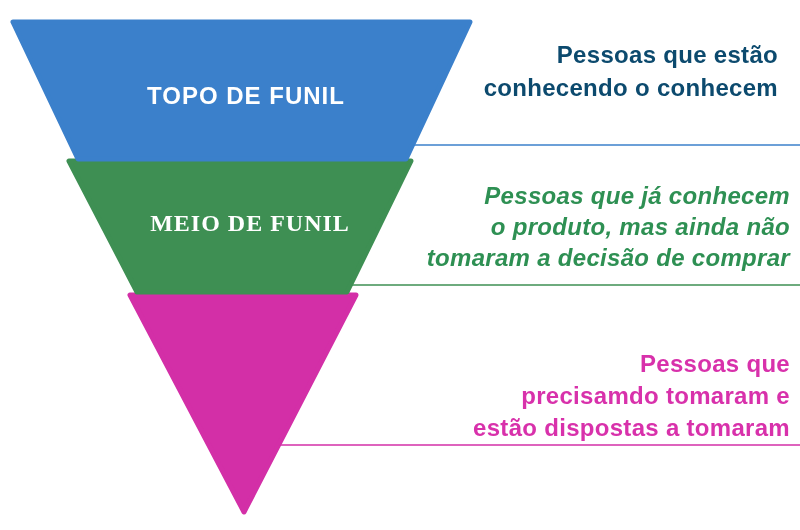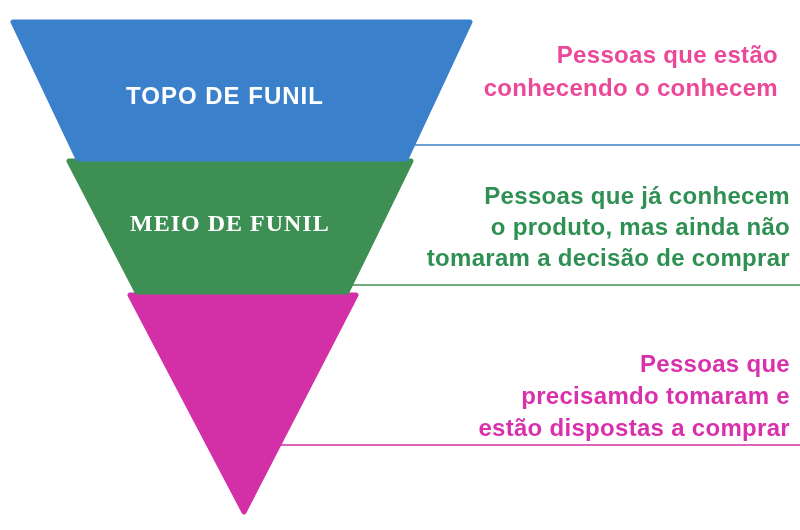--- a/index.html
+++ b/index.html
@@ -17,21 +17,21 @@
   }
   .funnel-svg {
     position: absolute;
     left: 0;
     top: 0;
     width: 800px;
     height: 530px;
   }
   .stage-label {
     position: absolute;
-    text-align: left;
+    text-align: center;
     font-weight: 700;
     letter-spacing: 1px;
     font-size: 24px;
     line-height: 28px;
     white-space: nowrap;
   }
   .stage-label.small {
     font-size: 22px;
     line-height: 31px;
     letter-spacing: 1px;
@@ -71,30 +71,30 @@
     <line x1="278" y1="445" x2="800" y2="445" stroke-width="1.5" stroke="#d32fa7"></line>
   </svg>
 
   <div class="stage-label label-topo" style="color: rgb(255, 255, 255);">TOPO DE FUNIL</div>
 
   <div class="stage-label label-meio" style="color: rgb(255, 255, 255); font-family: Liberation Serif, serif;">MEIO DE FUNIL</div>
 
   <div class="stage-label small label-fundo" style="color: rgb(255, 255, 255);">
   </div>
 
-  <div class="stage-desc desc-topo" style="color: #ec4899;">
+  <div class="stage-desc desc-topo" style="color: #0c4a6e;">
     <div class="desc-line">Pessoas que estão</div>
     <div class="desc-line">conhecendo o conhecem</div>
   </div>
 
-  <div class="stage-desc desc-meio" style="color: rgb(46, 144, 83);">
+  <div class="stage-desc desc-meio" style="color: rgb(46, 144, 83); font-style: italic;">
     <div class="desc-line">Pessoas que já conhecem</div>
     <div class="desc-line">o produto, mas ainda não</div>
     <div class="desc-line">tomaram a decisão de comprar</div>
   </div>
 
   <div class="stage-desc desc-fundo" style="color: rgb(216, 49, 171); margin-top: 12px;">
     <div class="desc-line">Pessoas que</div>
     <div class="desc-line">precisamdo tomaram e</div>
-    <div class="desc-line">estão dispostas a comprar</div>
+    <div class="desc-line">estão dispostas a tomaram</div>
   </div>
 
 </div>
 
 </body></html>

